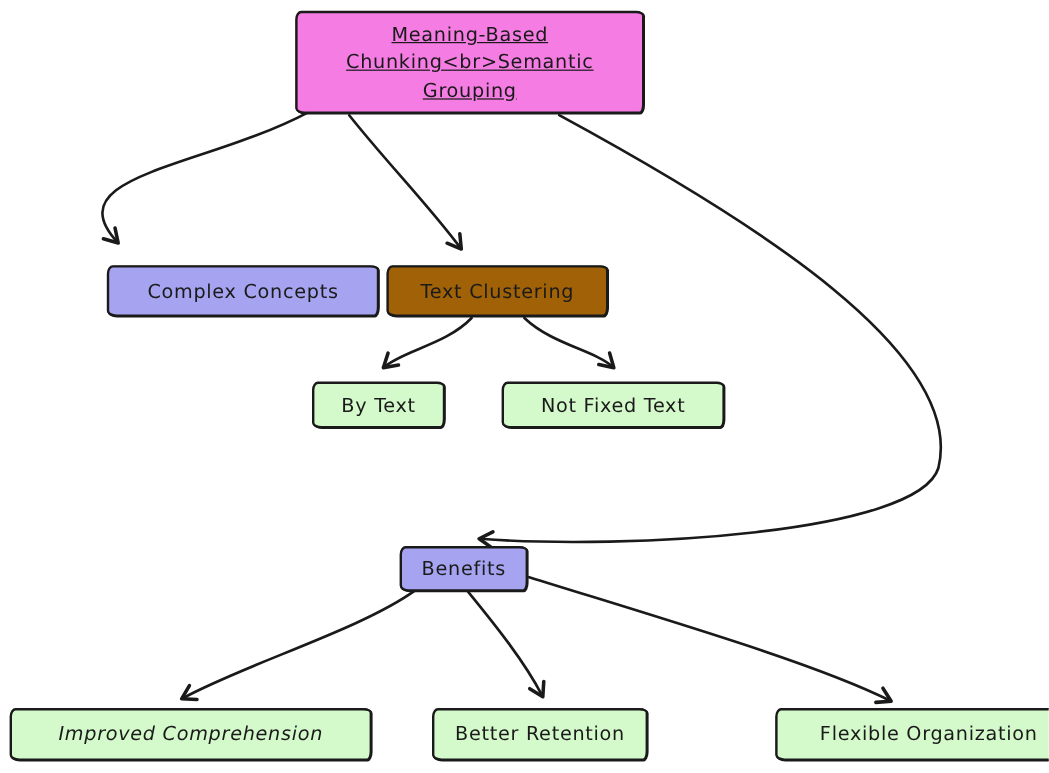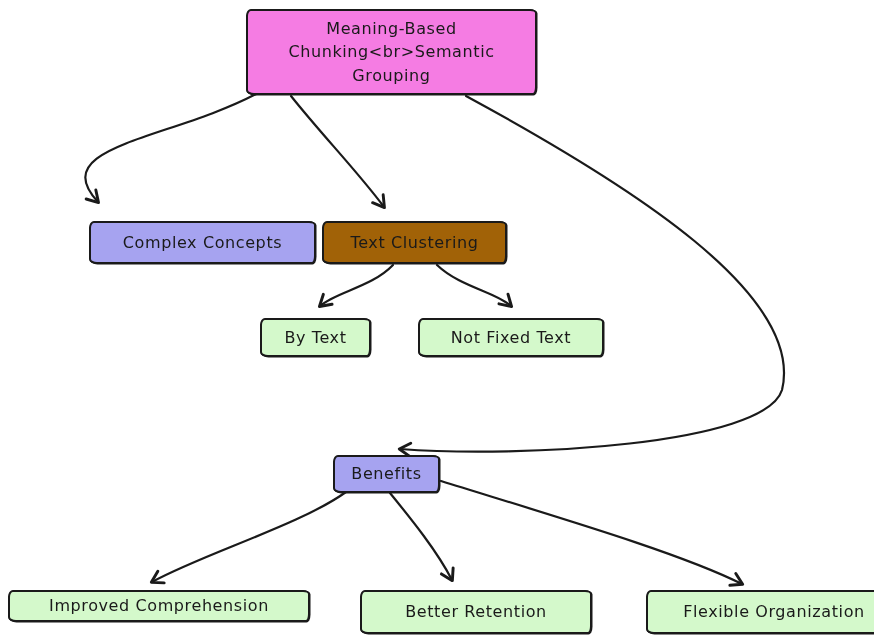--- a/index.html
+++ b/index.html
@@ -37,20 +37,21 @@
     line-height: 1.45;
     padding: 2px 8px;
     box-shadow: 0.5px 0.5px 0 #1a1a1a;
   }
   .node span {
     display: block;
     width: 100%;
   }
   .node.root {
     font-size: 16px;
+    text-decoration: underline;
   }
   svg path.edge {
     fill: none;
     stroke: #1a1a1a;
     stroke-width: 2.2;
     stroke-linecap: round;
   }
 </style>
 </head>
 <body>
@@ -98,25 +99,25 @@
   </div>
 
   <div class="node" style="left: 418px; top: 318px; width: 186px; height: 39px; background: rgb(212, 249, 203);">
     <span>Not Fixed Text</span>
   </div>
 
   <div class="node" style="left: 333px; top: 455px; width: 107px; height: 38px; background: rgb(166, 163, 240); align-items: center;">
     <span>Benefits</span>
   </div>
 
-  <div class="node" style="left: 8px; top: 590px; width: 302px; height: 32px; background: rgb(212, 249, 203);">
+  <div class="node" style="left: 8px; top: 590px; width: 302px; height: 44px; background: rgb(212, 249, 203); font-style: italic;">
     <span>Improved Comprehension</span>
   </div>
 
-  <div class="node" style="left: 360px; top: 590px; width: 232px; height: 44px; background: rgb(212, 249, 203); justify-content: center;">
+  <div class="node" style="left: 360px; top: 590px; width: 180px; height: 44px; background: rgb(212, 249, 203); justify-content: center;">
     <span>Better Retention</span>
   </div>
 
   <div class="node" style="left: 610px; top: 590px; width: 256px; height: 44px; background: rgb(212, 249, 203); margin-left: 36px;">
     <span>Flexible Organization</span>
   </div>
 
 </div>
 
 </body></html>

